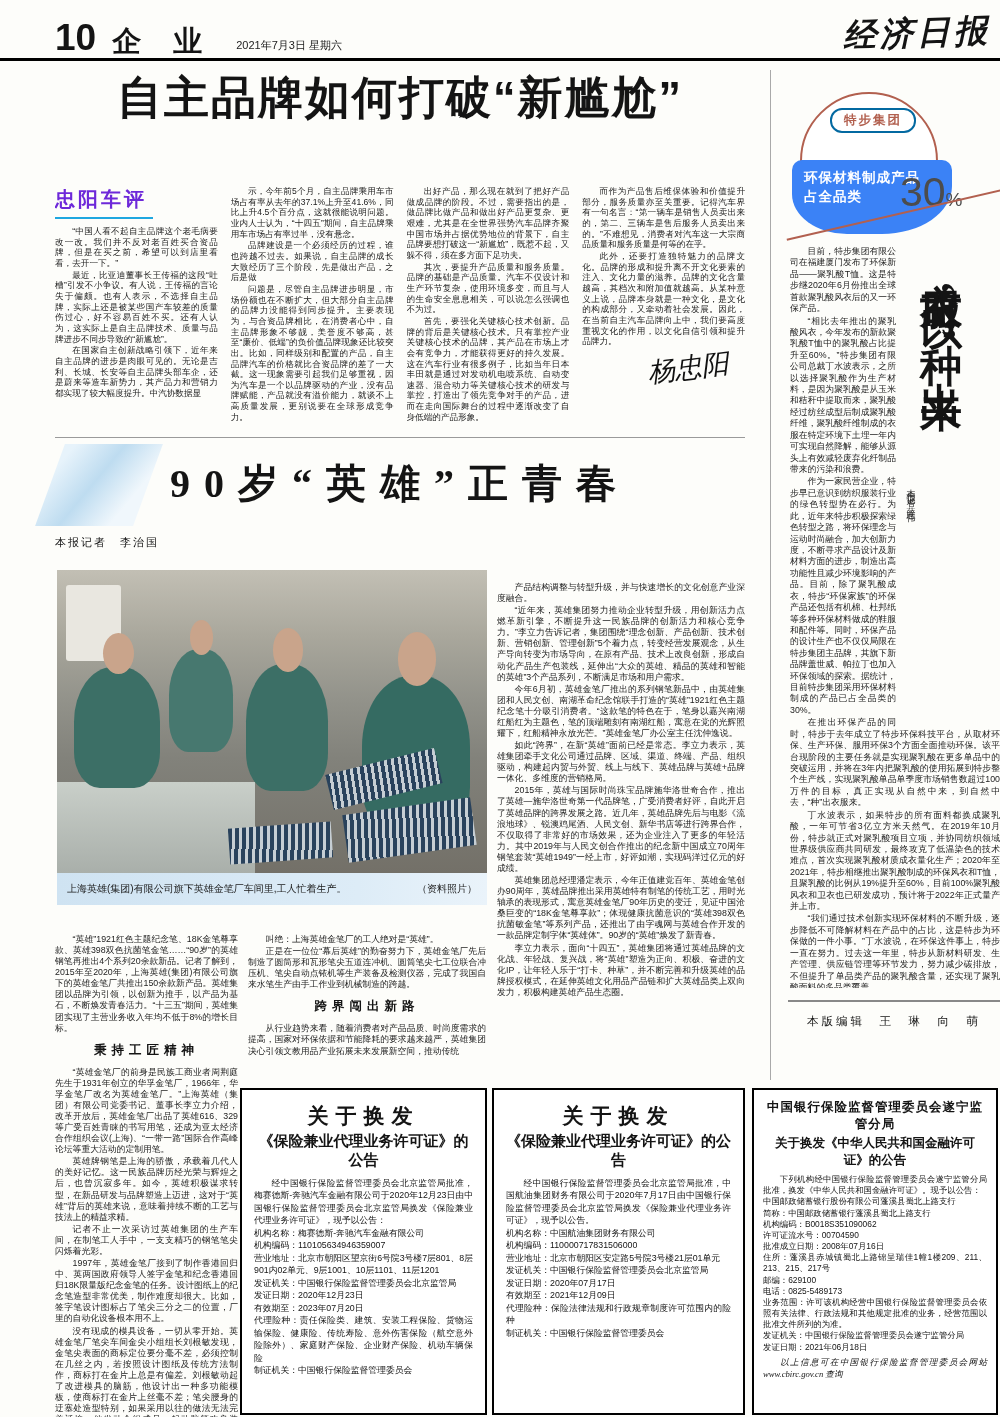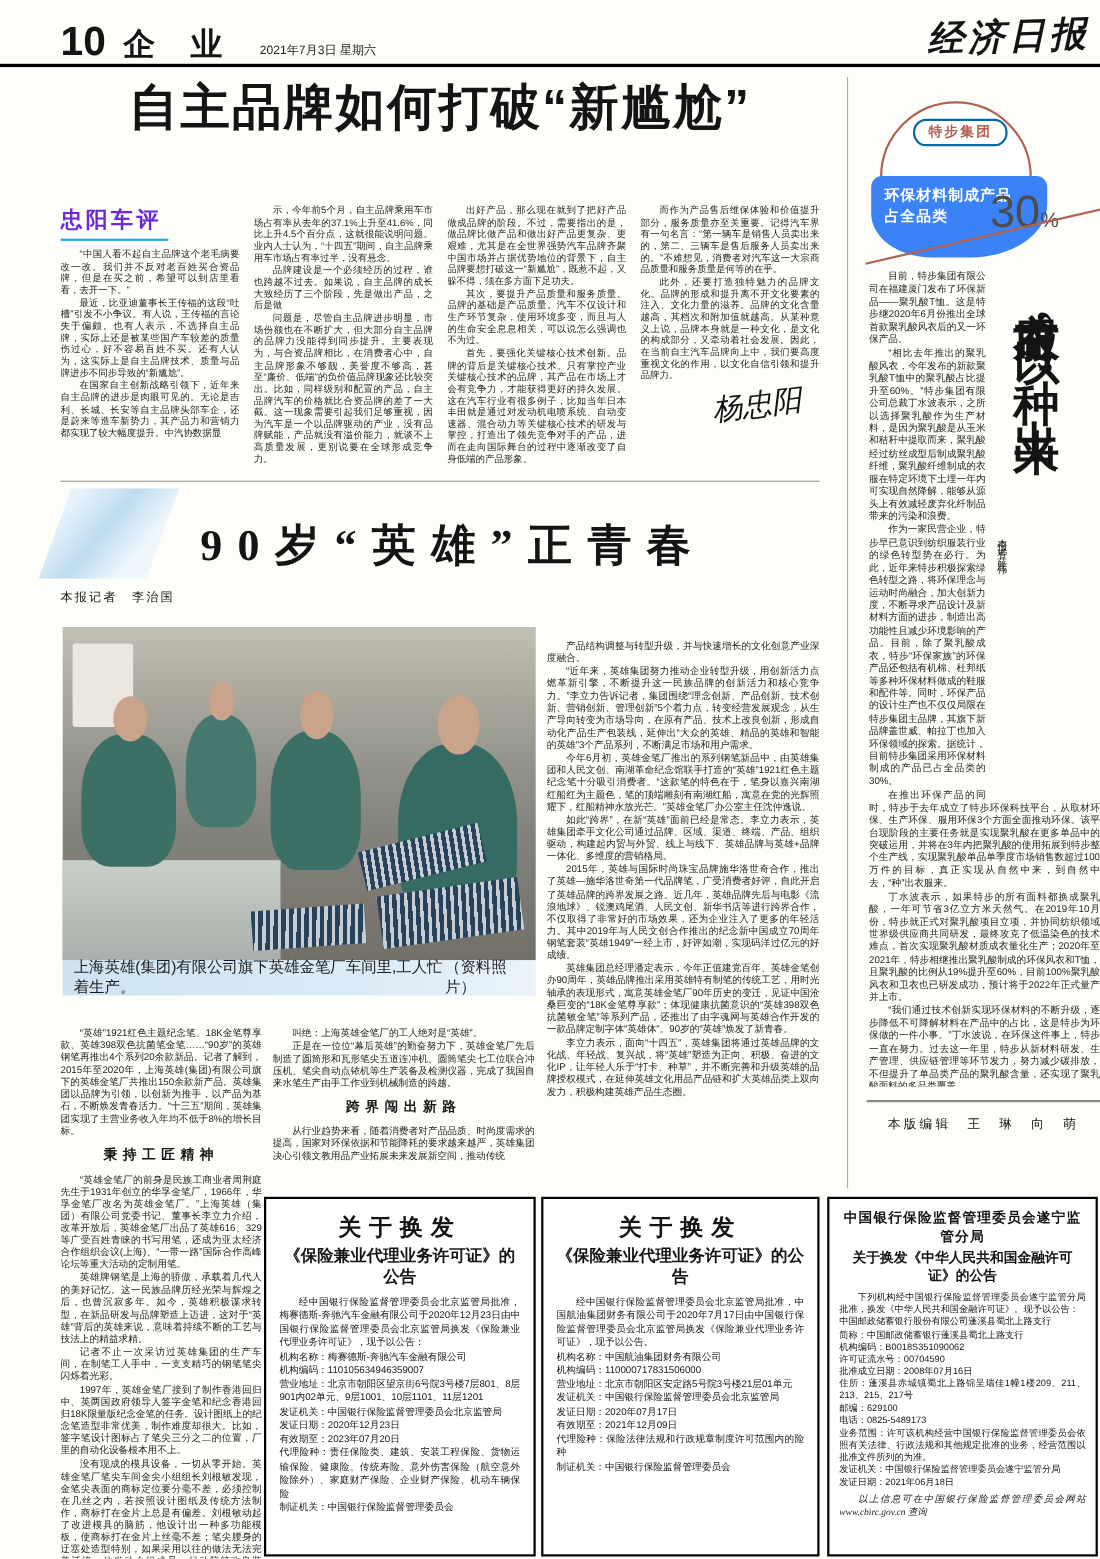--- a/index.html
+++ b/index.html
@@ -24,21 +24,21 @@
           border-bottom:2px solid #1ea7e0;padding:0 6px 4px 0;margin-bottom:7px;}
   .bt{margin:0 0 1px;text-align:justify;text-indent:2em;color:#1c1c1c;}
   .a1col .bt{font-size:8.6px;line-height:1.24;}
   .sig{font-family:"DejaVu Serif","Liberation Serif",serif;font-style:italic;font-size:27px;
        transform:rotate(-7deg);text-align:right;padding-right:16px;margin-top:6px;color:#111;}
   .hrule1{position:absolute;left:55px;top:437px;width:690px;height:1px;background:#9a9a9a;}
 
   
   .deco{position:absolute;left:50px;top:444px;width:98px;height:82px;transform:skewX(-20deg);
         background:linear-gradient(115deg,#e7f3fb 8%,#bedcf0 45%,#f0f7fc 82%);}
-  .a2-head{position:absolute;left:55px;top:456px;width:690px;margin:12px;text-align:center;
+  .a2-head{position:absolute;left:55px;top:456px;width:690px;margin:0;text-align:center;
            font-family:"Liberation Serif","DejaVu Serif",serif;font-weight:700;font-size:40px;letter-spacing:14px;}
   .a2-byline{position:absolute;left:55px;top:535px;width:690px;text-align:left;
              font-family:"Liberation Serif",serif;font-size:11px;letter-spacing:2px;}
   .photo{position:absolute;left:57px;top:570px;width:430px;height:303px;overflow:hidden;
          background:linear-gradient(180deg,#c2bfb4 0%,#a9a79c 22%,#93938b 42%,#82827b 62%,#737068 100%);}
   .ph-shelf{position:absolute;left:0;top:0;width:100%;height:26%;opacity:.75;
             background:repeating-linear-gradient(90deg,#d8d5c9 0 16px,#b1ae a1 16px,#b7b4a7 16px 20px,#c8c5b8 20px 34px,#9d9a8e 34px 38px);}
   .ph-mach{position:absolute;left:2%;top:5%;width:13%;height:25%;background:#e9e7e0;border-radius:3px;}
   .bench{position:absolute;left:0;bottom:0;width:46%;height:30%;
          background:linear-gradient(180deg,#c9cfc9,#a9afaa);}
@@ -48,21 +48,21 @@
   .w1{left:4%;top:32%;width:20%;height:40%;}
   .w2{left:26%;top:26%;width:15%;height:34%;background:#47786f;}
   .w3{left:44%;top:31%;width:19%;height:42%;}
   .w4{left:71%;top:35%;width:25%;height:52%;background:#356b62;}
   .tray{position:absolute;background:repeating-linear-gradient(95deg,#29425c 0 4px,#c6ced4 4px 7px);}
   .t1{right:3%;bottom:6%;width:30%;height:16%;transform:rotate(-8deg);}
   .t2{right:11%;bottom:25%;width:26%;height:12%;transform:rotate(-14deg);}
   .t3{left:40%;bottom:4%;width:24%;height:12%;transform:rotate(-4deg);}
   .caption{position:absolute;left:57px;top:873px;width:430px;height:32px;box-sizing:border-box;
            background:linear-gradient(90deg,#cfe3f2,#ddecf7 70%,#eaf3fa);display:flex;align-items:center;
-           justify-content:flex-end;padding:0 10px;font-size:14px;color:#1a1a1a;}
+           justify-content:space-between;padding:0 10px;font-size:10px;color:#1a1a1a;}
   .a2c{position:absolute;overflow:hidden;margin-top:12px;}
   .a2c1{left:55px;top:922px;width:183px;height:492px;}
   .a2c2{left:248px;top:922px;width:238px;height:160px;}
   .a2c3{left:497px;top:570px;width:248px;height:513px;}
   .a2c .bt{font-size:8.8px;line-height:1.26;}
   .subhead{text-align:center;font-weight:800;font-size:12.5px;letter-spacing:5px;margin:8px 0;}
 
   
   .vrule{position:absolute;left:770px;top:70px;width:1px;height:1010px;background:#a9a9a9;}
   .sx{position:absolute;left:788px;top:92px;width:212px;height:152px;}

